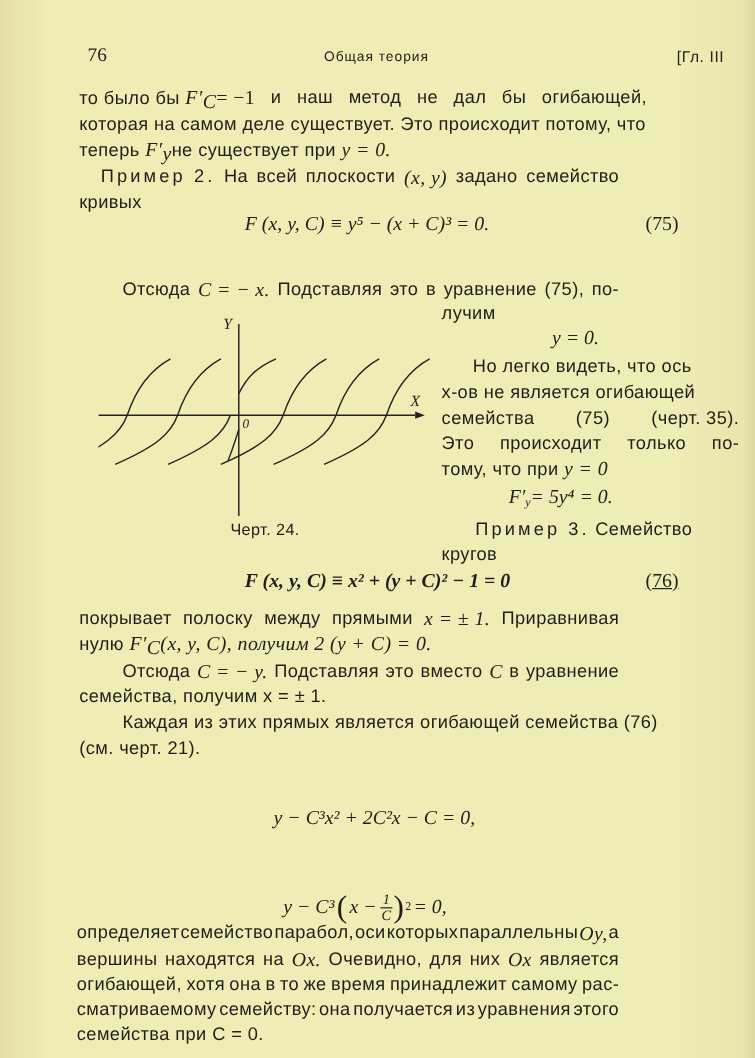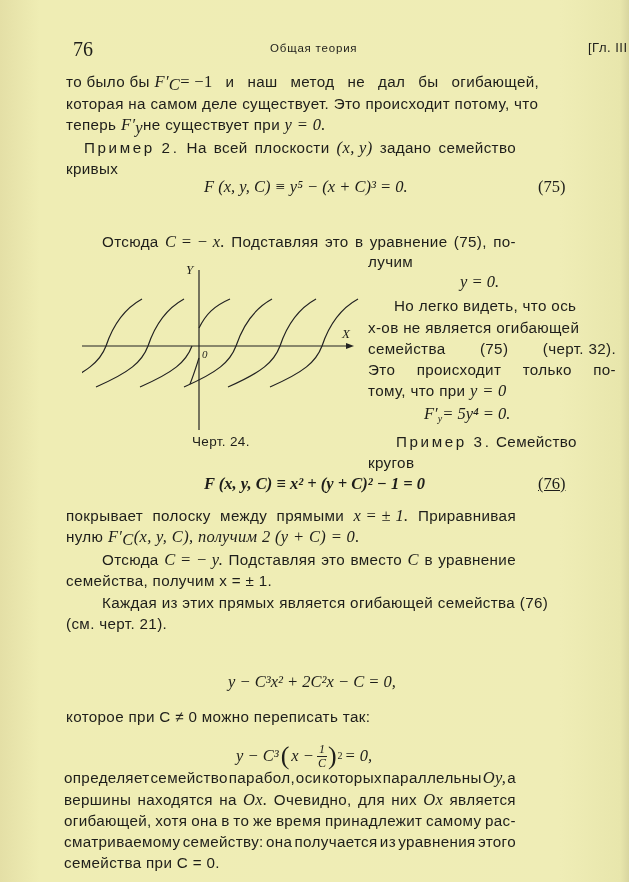--- a/index.html
+++ b/index.html
@@ -12,35 +12,35 @@
   .page {
     position:relative; width:629px; height:882px;
     background:linear-gradient(90deg,#e4dfa6 0px,#efedb4 40px,#efedb6 560px,#e8e6ac 620px,#d9d6a0 629px);
   }
   .abs { position:absolute; white-space:nowrap; }
   .txt { font-size:15.2px; letter-spacing:0.35px; line-height:19px; }
   .math { font-family:"Liberation Serif","DejaVu Serif",serif; font-size:16.5px; }
   .it { font-style:italic; }
   .spaced { letter-spacing:2.6px; }
   .just { display:flex; justify-content:space-between; width:450px; }
-  .header-num { font-family:"Liberation Serif",serif; font-size:20px; }
+  .header-num { font-family:"Liberation Serif",serif; font-size:16px; }
   .header-title { font-size:11.5px; letter-spacing:0.8px; }
   .header-ch { font-size:13px; letter-spacing:0.5px; }
   sup { font-size:10px; vertical-align:6px; line-height:0; }
   sub { font-size:10px; vertical-align:-3px; line-height:0; }
   .eqno { font-family:"Liberation Serif",serif; font-size:16.5px; }
 </style>
 </head>
 <body>
 
 <div class="page">
 
   <div class="abs header-num" style="left:73px;top:38px;">76</div>
   <div class="abs header-title" style="left:270px;top:42px;">Общая теория</div>
-  <div class="abs header-ch" style="left:540px;top:40px;padding-left:48px;">[Гл. III</div>
+  <div class="abs header-ch" style="left:516px;top:40px;padding-left:48px;">[Гл. III</div>
 
   <div class="abs txt just" style="left:66px;top:72px;gap:13px;">
     <span><span>то было бы</span> <span class="math it">F′</span><sub class="math it">C</sub><span class="math">= −1</span></span>
     <span>и</span>
     <span>наш</span>
     <span>метод</span>
     <span>не</span>
     <span>дал</span>
     <span>бы</span>
     <span>огибающей,</span>
@@ -98,21 +98,21 @@
     <div class="abs it" style="left:260px;top:64px;font-family:'Liberation Serif',serif;font-size:13px;">X</div>
     <div class="abs it" style="left:120px;top:86px;font-family:'Liberation Serif',serif;font-size:11px;">0</div>
   </div>
   <div class="abs txt" style="left:192px;top:432px;font-size:13.5px;">Черт. 24.</div>
 
   <div class="abs txt" style="left:394px;top:296px;">Но легко видеть, что ось</div>
   <div class="abs txt" style="left:368px;top:318px;">x-ов не является огибающей</div>
   <div class="abs txt just" style="left:368px;top:339px;width:248px;">
     <span>семейства</span>
     <span>(75)</span>
-    <span>(черт. 32).</span>
+    <span>(черт. 35).</span>
   </div>
   <div class="abs txt just" style="left:368px;top:360px;width:248px;">
     <span>Это</span>
     <span>происходит</span>
     <span>только</span>
     <span>по-</span>
   </div>
   <div class="abs txt" style="left:368px;top:381px;">
     <span>тому, что при</span> <span class="math it">y = 0</span>
   </div>
@@ -146,21 +146,20 @@
     <span>вместо</span>
     <span class="math it">C</span>
     <span>в</span>
     <span>уравнение</span>
   </div>
   <div class="abs txt" style="left:66px;top:571px;">семейства, получим  x = ± 1.</div>
   <div class="abs txt" style="left:102px;top:593px;">Каждая из этих прямых является огибающей  семейства (76)</div>
   <div class="abs txt" style="left:66px;top:614px;">(см. черт. 21).</div>
 
   <div class="abs math it" style="left:228px;top:672px;">y − C³x² + 2C²x − C = 0,</div>
-  <div class="abs txt" style="left:66px;top:707px;">которое при  C ≠ 0  можно переписать так:</div>
 
   <div class="abs math it" style="left:236px;top:734px;display:flex;align-items:center;height:44px;">
     <span>y − C³</span>
     <span style="font-size:26px;font-style:normal;margin:0 2px;">(</span>
     <span>x −</span>
     <span style="display:inline-flex;flex-direction:column;align-items:center;font-size:12px;margin-left:3px;line-height:13px;">
       <span style="border-bottom:1px solid #222;padding:0 2px;">1</span>
       <span>C</span>
     </span>
     <span style="font-size:26px;font-style:normal;margin:0 1px;">)</span>

